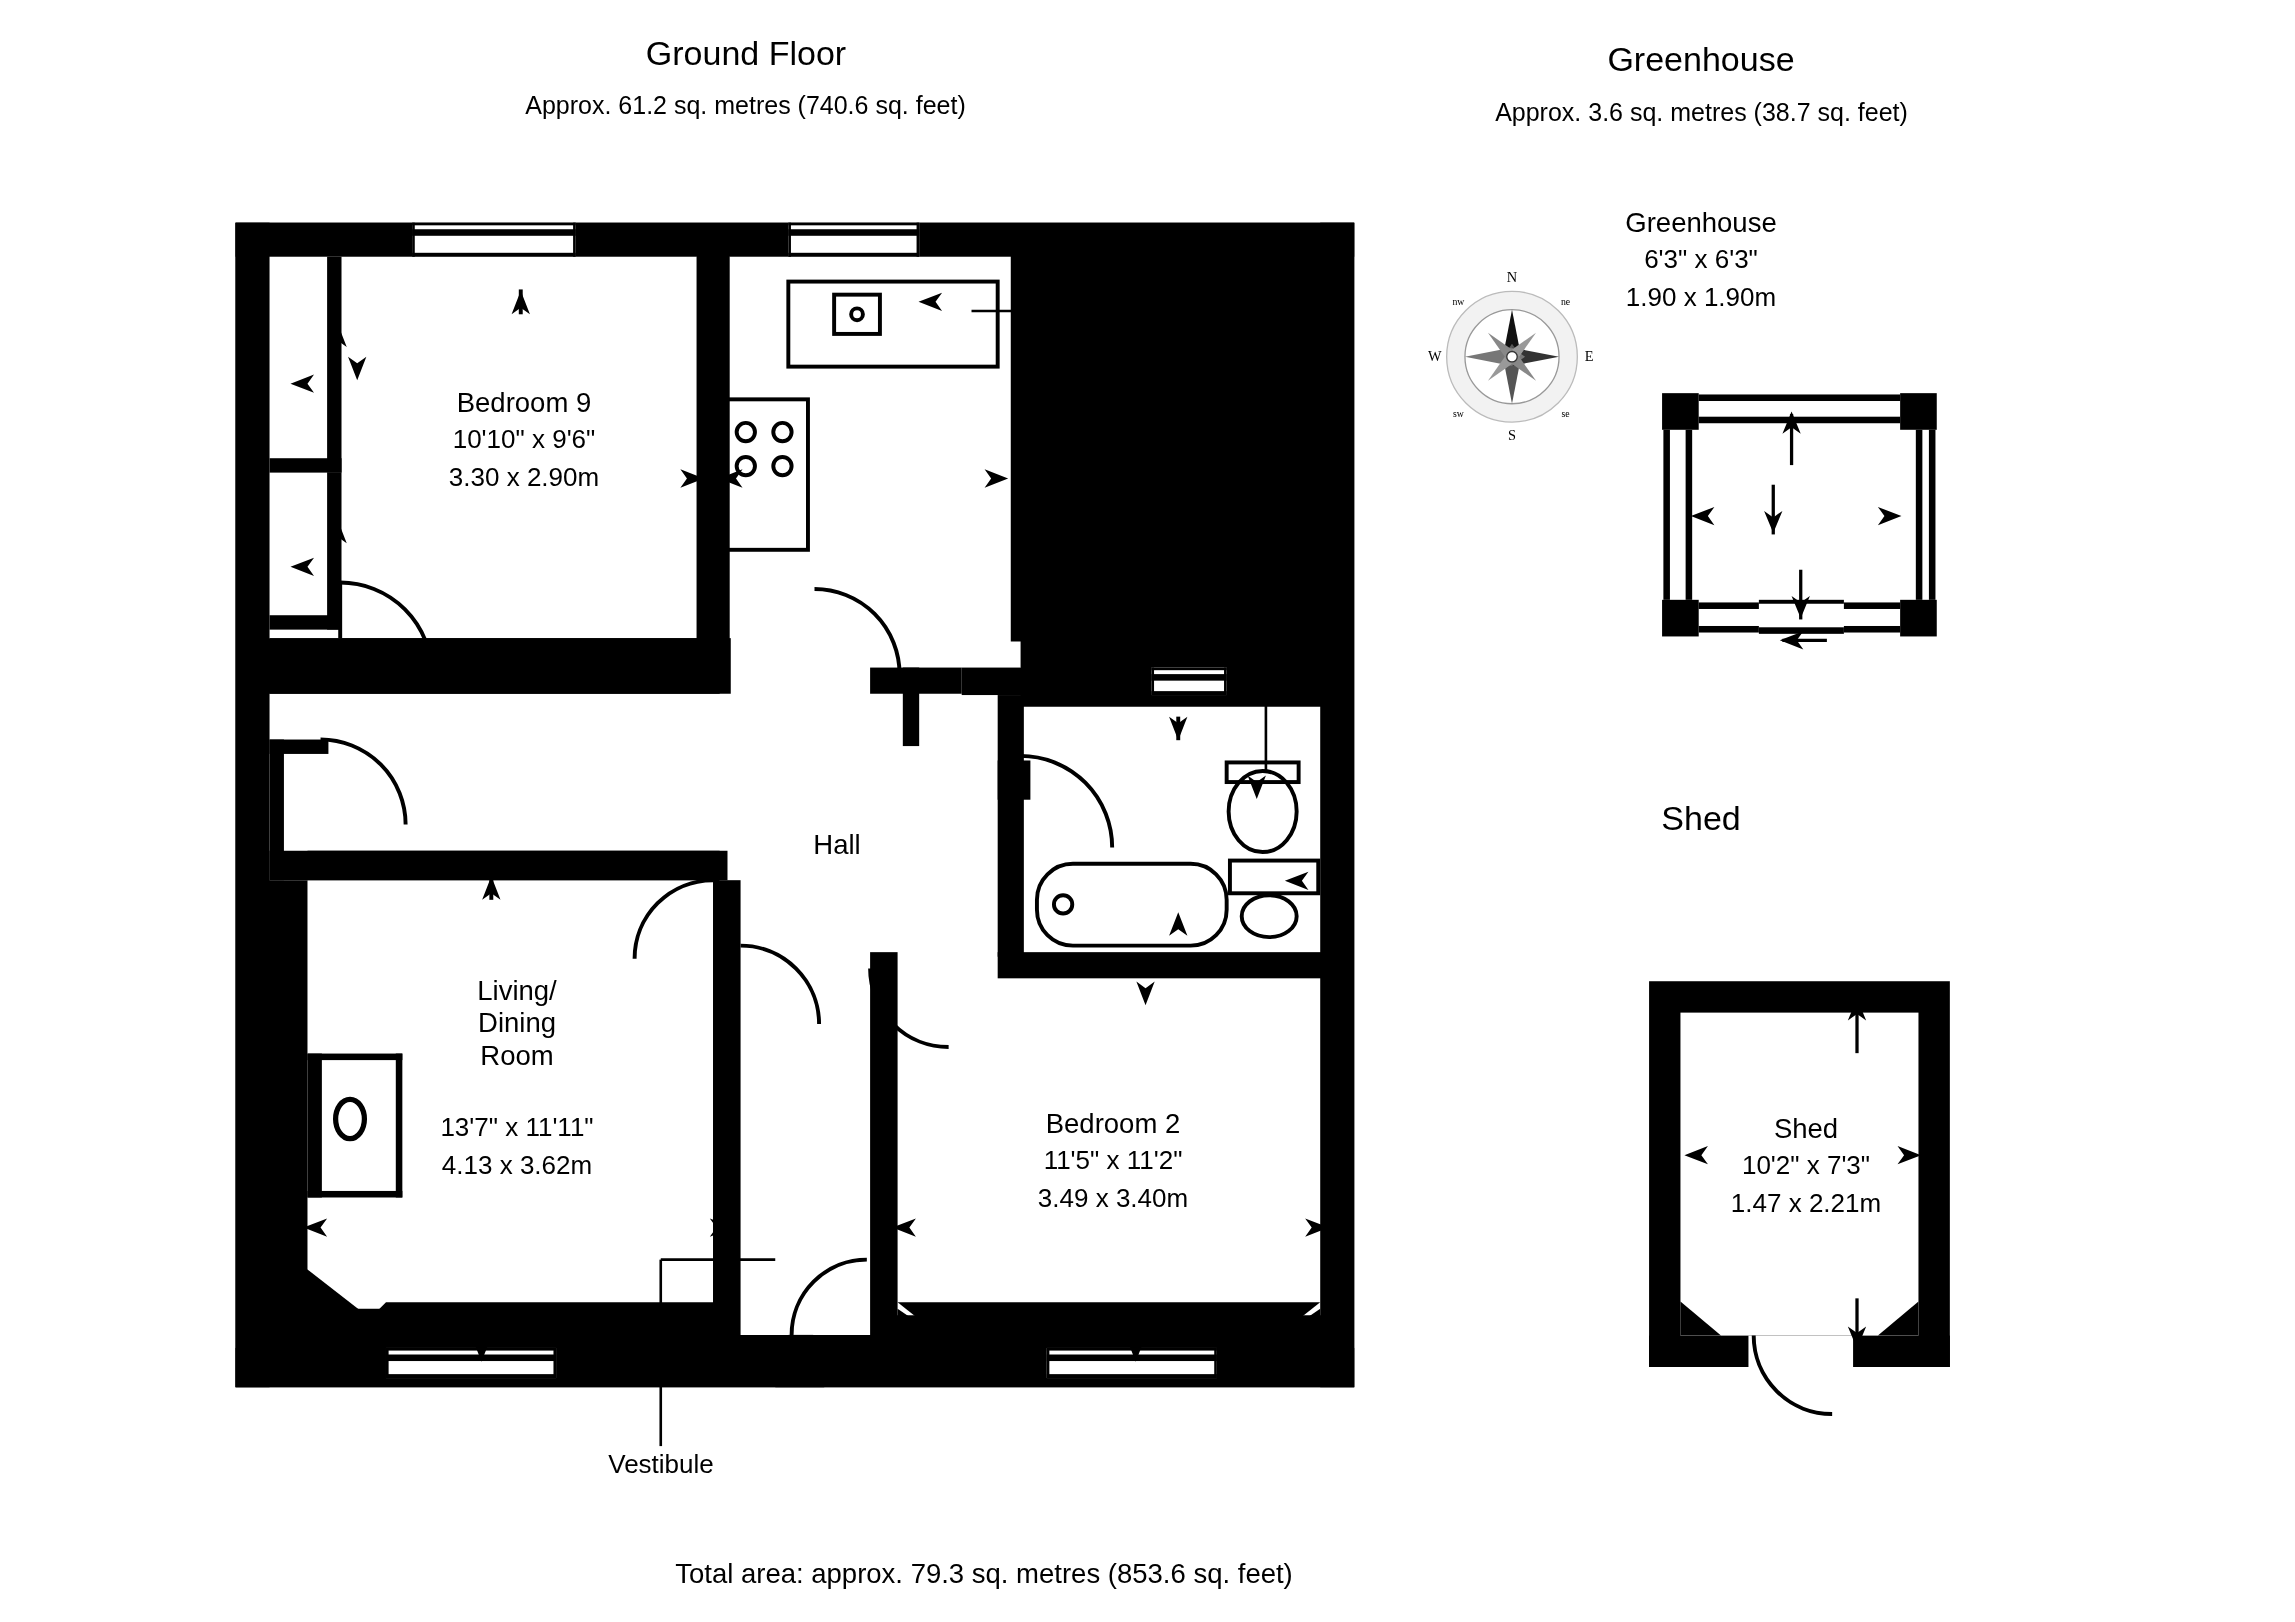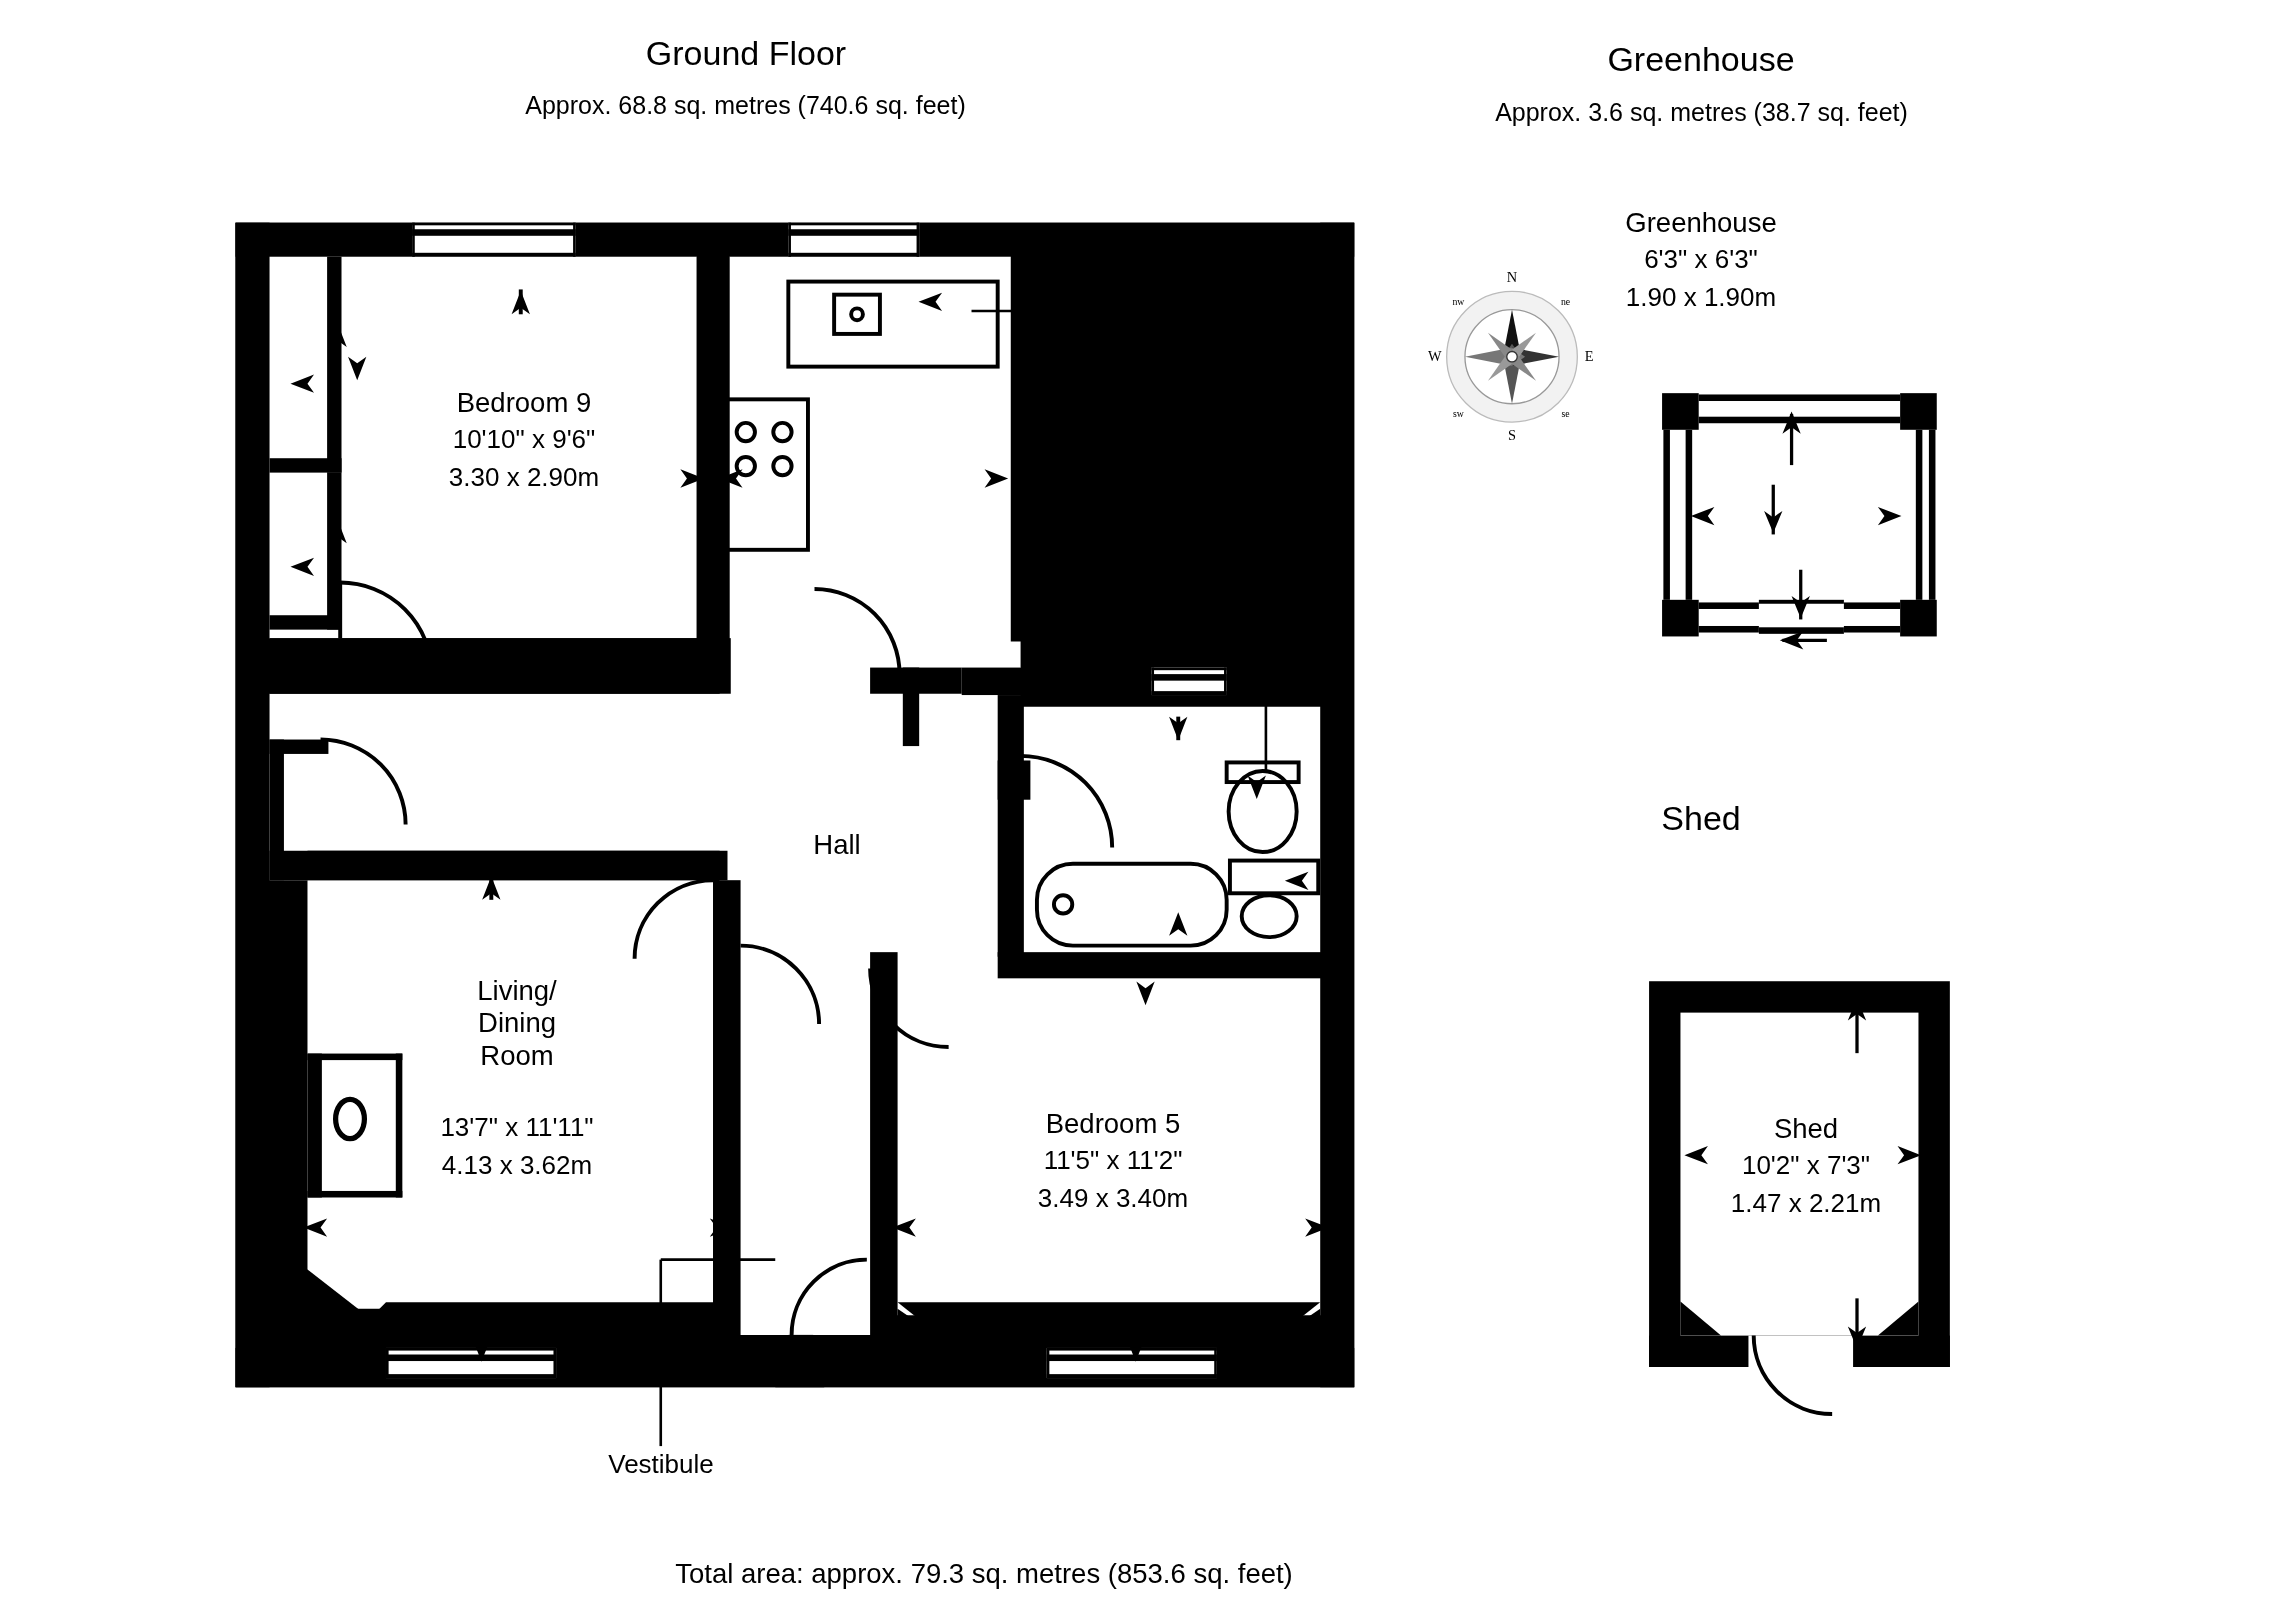--- a/index.html
+++ b/index.html
@@ -14,21 +14,21 @@
   .total{font-size:27.5px;}
   svg{position:absolute;left:0;top:0;overflow:visible;}
   .ln{stroke:#000;fill:none;}
 </style>
 </head>
 <body>
 
 <div class="canvas">
 
   <div class="t title" style="left:576px;top:33px;width:340px;">Ground Floor</div>
-  <div class="t sub" style="left:484px;top:90px;width:523px;">Approx. 68.8 sq. metres (740.6 sq. feet)</div>
+  <div class="t sub" style="left:484px;top:90px;width:523px;">Approx. 61.2 sq. metres (740.6 sq. feet)</div>
 
   <div class="t title" style="left:1531px;top:39px;width:340px;">Greenhouse</div>
   <div class="t sub" style="left:1433px;top:97px;width:537px;">Approx. 3.6 sq. metres (38.7 sq. feet)</div>
 
   <div class="t title" style="left:1603px;top:798px;width:196px;">Shed</div>
 
   <svg width="2295" height="1623" viewBox="0 0 3508 2480">
 
     <g>
 
@@ -234,21 +234,21 @@
   <div class="t room" style="left:1132px;top:537px;width:262px;">2.42 x 2.19m</div>
 
   <div class="t roomlg" style="left:739px;top:828px;width:196px;">Hall</div>
 
   <div class="t roomlg" style="left:386px;top:975px;width:262px;line-height:1.18;">Living/
 Dining
 Room</div>
   <div class="t room" style="left:386px;top:1112px;width:262px;">13'7" x 11'11"</div>
   <div class="t room" style="left:386px;top:1150px;width:262px;">4.13 x 3.62m</div>
 
-  <div class="t roomlg" style="left:982px;top:1107px;width:262px;">Bedroom 5</div>
+  <div class="t roomlg" style="left:982px;top:1107px;width:262px;">Bedroom 2</div>
   <div class="t room" style="left:982px;top:1145px;width:262px;">11'5" x 11'2"</div>
   <div class="t room" style="left:982px;top:1183px;width:262px;">3.49 x 3.40m</div>
 
   <div class="t label" style="left:530px;top:1449px;width:262px;">Vestibule</div>
 
   <svg width="262" height="196" style="left:1381px;top:262px;" viewBox="0 0 400 300">
     <circle cx="200" cy="145" r="100" fill="#f2f2f2" stroke="#bbb" stroke-width="2"></circle>
     <circle cx="200" cy="145" r="72" fill="#ffffff" stroke="#999" stroke-width="2"></circle>
     <g transform="translate(200,145)">
       <polygon points="0,-72 14,0 0,20 -14,0" fill="#111"></polygon>

